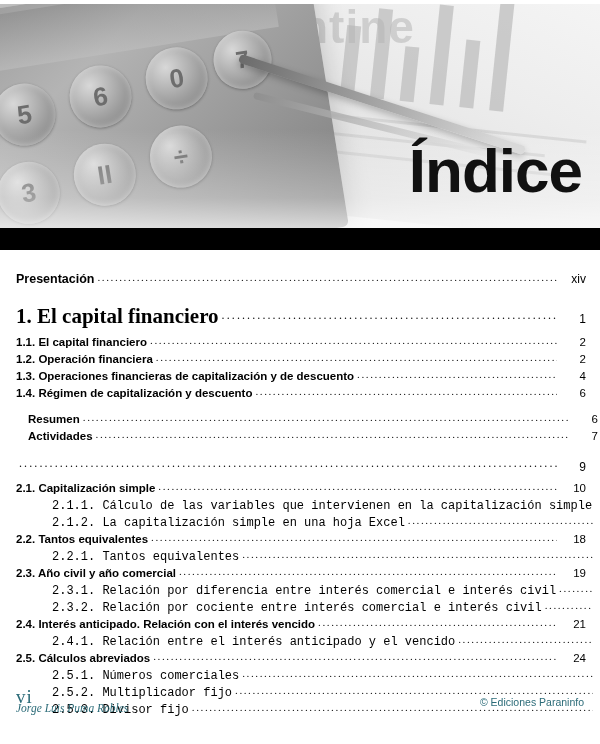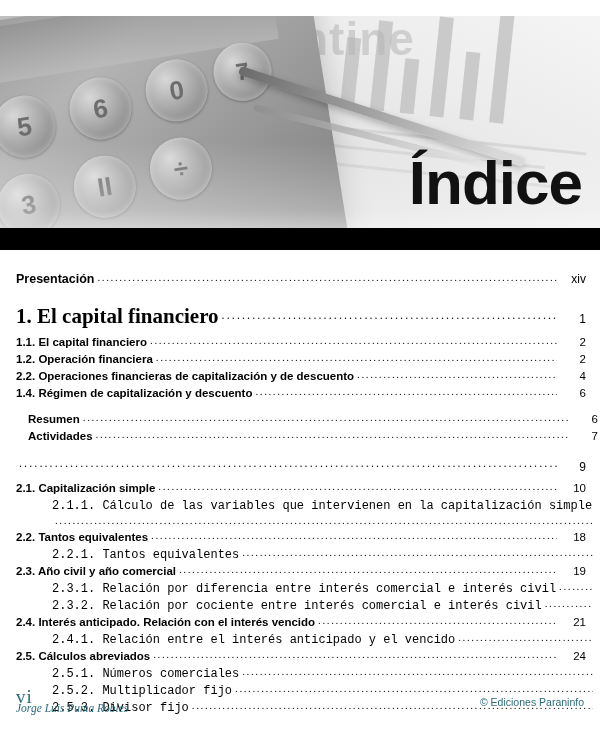--- a/index.html
+++ b/index.html
@@ -12,21 +12,21 @@
     background: #ffffff;
     font-family: "Liberation Serif", serif;
     color: #000000;
     overflow: hidden;
     position: relative;
   }
 
   
   .header-image {
     position: absolute;
-    top: 16px;
+    top: 4px;
     left: 0;
     width: 600px;
     height: 228px;
     overflow: hidden;
     background: linear-gradient(160deg, #cfcfcf 0%, #dcdcdc 22%, #e9e9e9 45%, #f2f2f2 70%, #e4e4e4 100%);
   }
   .hdr-calc {
     position: absolute;
     left: -30px;
     top: -18px;
@@ -304,21 +304,21 @@
     <span class="lbl">1.1.  El capital financiero</span>
     <span class="dots">......................................................................................................................................................................................................................</span>
     <span class="pg">2</span>
   </div>
   <div class="row lvl2">
     <span class="lbl">1.2.  Operación financiera</span>
     <span class="dots">......................................................................................................................................................................................................................</span>
     <span class="pg">2</span>
   </div>
   <div class="row lvl2">
-    <span class="lbl">2.2.  Operaciones financieras de capitalización y de descuento</span>
+    <span class="lbl">1.3.  Operaciones financieras de capitalización y de descuento</span>
     <span class="dots">......................................................................................................................................................................................................................</span>
     <span class="pg">4</span>
   </div>
   <div class="row lvl2">
     <span class="lbl">1.4.  Régimen de capitalización y descuento</span>
     <span class="dots">......................................................................................................................................................................................................................</span>
     <span class="pg">6</span>
   </div>
   <div class="row plain gap-top">
     <span class="lbl">Resumen</span>
@@ -340,20 +340,21 @@
     <span class="lbl">2.1.  Capitalización simple</span>
     <span class="dots">......................................................................................................................................................................................................................</span>
     <span class="pg">10</span>
   </div>
   <div class="row lvl3">
     <span class="lbl">2.1.1.  Cálculo de las variables que intervienen en la capitalización simple</span>
     <span class="dots">......................................................................................................................................................................................................................</span>
     <span class="pg">11</span>
   </div>
   <div class="row lvl3">
+    <span class="lbl">2.1.2.  La capitalización simple en una hoja Excel</span>
     <span class="dots">......................................................................................................................................................................................................................</span>
     <span class="pg">13</span>
   </div>
 
   <div class="row lvl2">
     <span class="lbl">2.2.  Tantos equivalentes</span>
     <span class="dots">......................................................................................................................................................................................................................</span>
     <span class="pg">18</span>
   </div>
   <div class="row lvl3">

